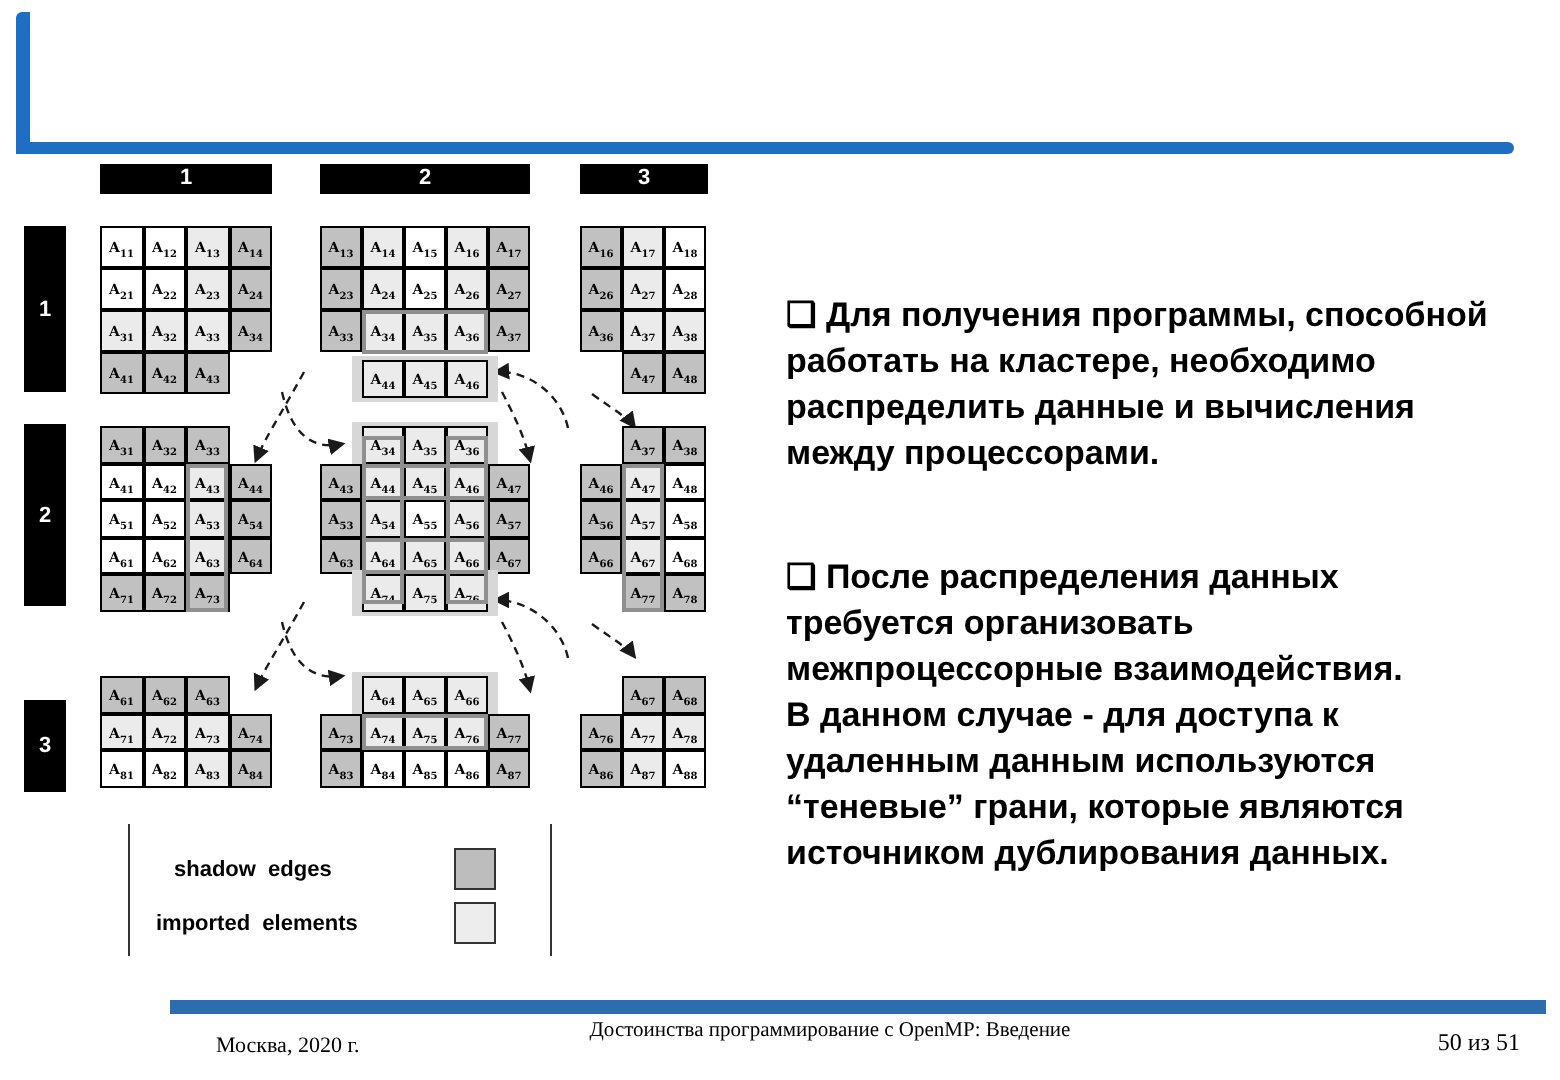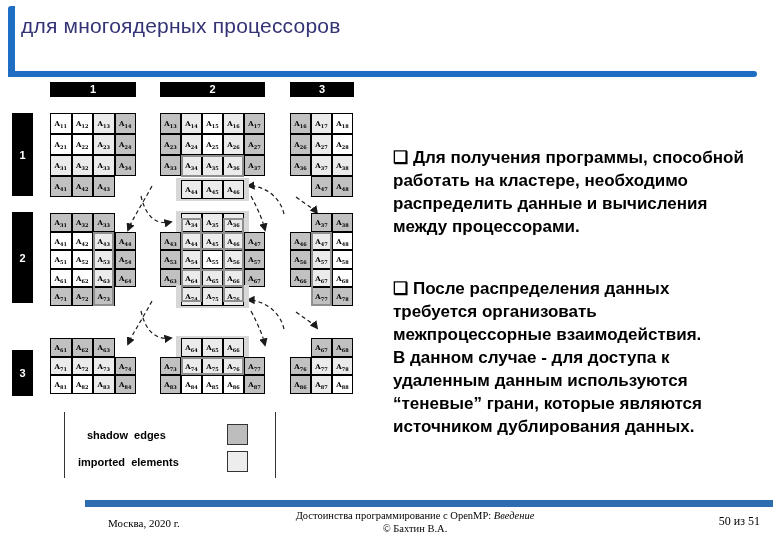--- a/index.html
+++ b/index.html
@@ -26,32 +26,31 @@
   .legend-label{position:absolute;font:bold 11px "Liberation Sans",sans-serif;white-space:pre;}
   .swatch{position:absolute;width:21px;height:21px;border:1px solid #333;box-sizing:border-box;}
   
   .bullet{position:absolute;left:393px;width:386px;font-weight:bold;font-size:17px;
           line-height:23px;white-space:pre-line;color:#000;}
   
   .fbar{position:absolute;left:85px;top:500px;width:688px;height:7px;}
   .ffoot{font-family:"Liberation Serif",serif;color:#000;position:absolute;}
   .fleft{left:108px;top:517px;font-size:11px;}
   .fcenter{left:250px;top:509px;width:330px;text-align:center;font-size:10.5px;line-height:13px;}
-  .fcenter .it{font-style:italic;}
+  .fcenter .it{}
   .fright{right:20px;top:514px;font-size:12px;}
 </style>
 </head>
 <body>
 
 <div class="slide">
 
   <div class="accent-left" style="background: rgb(30, 111, 195);"></div>
   <div class="accent-bottom" style="background: rgb(30, 111, 195);"></div>
   <div class="title" style="color: rgb(51, 51, 117);">
-    <div>для многоядерных процессоров</div>
   </div>
 
   <div id="diagram">
     <svg id="arrowsvg" width="780" height="540">
       <defs>
         <marker id="ah" markerWidth="7" markerHeight="7" refX="5.5" refY="3.5" orient="auto">
           <path d="M0,0 L7,3.5 L0,7 z" fill="#1a1a1a"></path>
         </marker>
       </defs>
     <path d="M152,186 C140,208 133,218 128,230" class="ar" marker-end="url(#ah)"></path>
@@ -229,17 +228,16 @@
 источником дублирования данных.</div>
   <div class="bullet" style="top:146px;">❑  Для получения программы, способной
 работать на кластере, необходимо
 распределить данные  и вычисления
 между процессорами.</div>
 
   <div class="fbar" style="background: rgb(46, 108, 176);"></div>
   <div class="ffoot fleft">Москва, 2020 г.</div>
   <div class="ffoot fcenter">
     <span>Достоинства программирование с OpenMP: </span><span class="it">Введение</span>
-    <div>© Бахтин В.А.</div>
   </div>
   <div class="ffoot fright">50 из 51</div>
 
 </div>
 
 </body></html>

